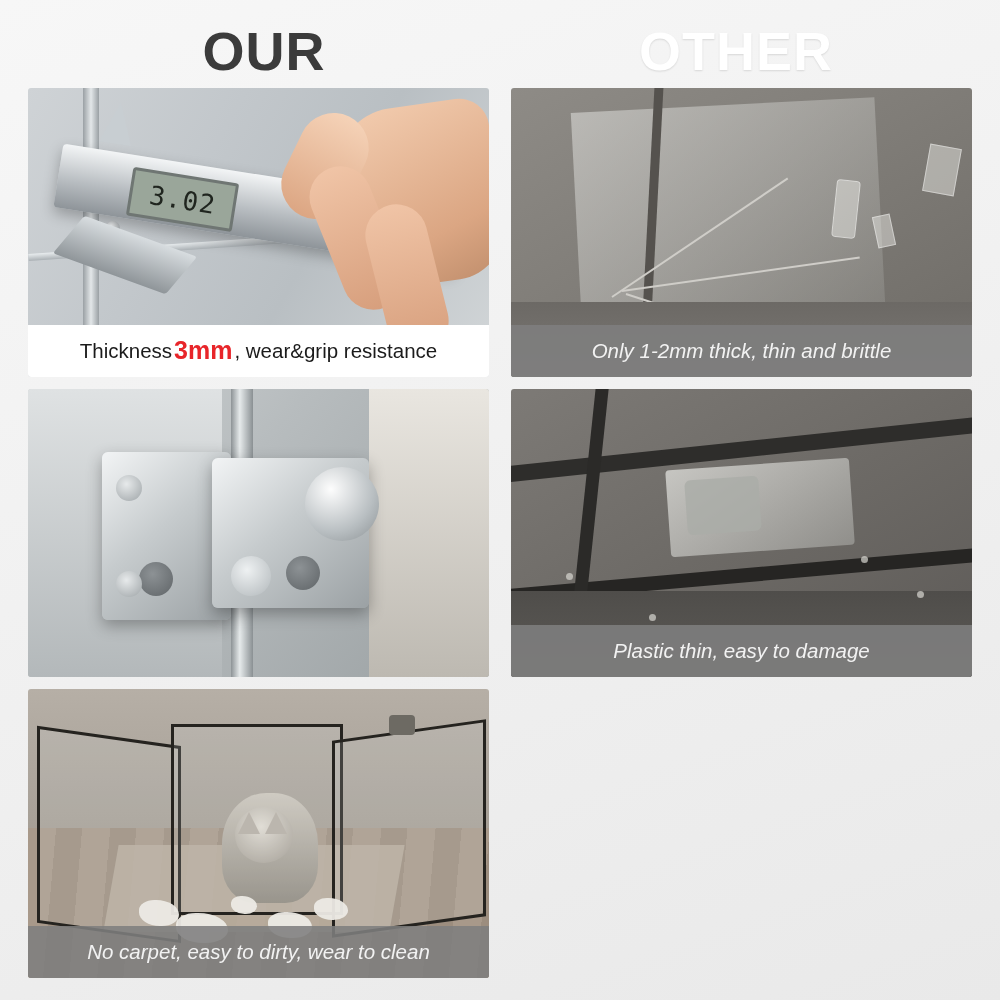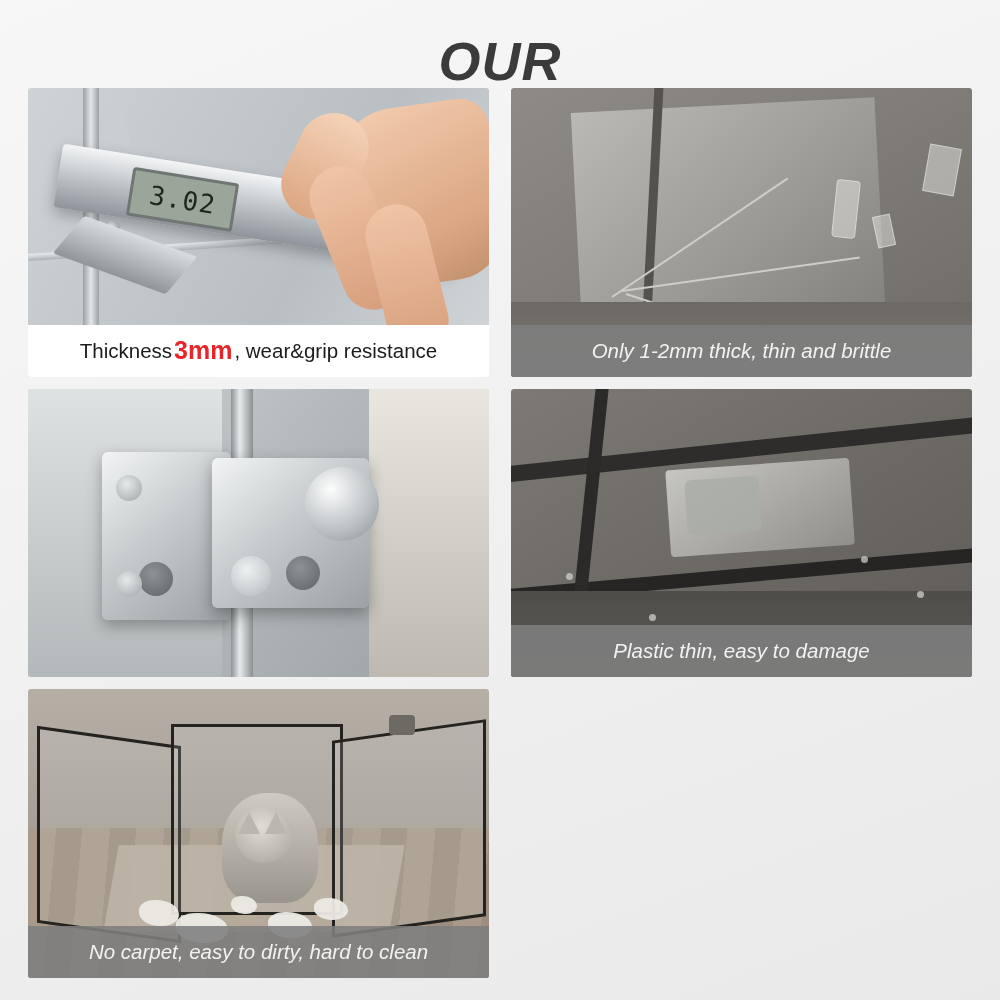--- a/index.html
+++ b/index.html
@@ -19,22 +19,21 @@
     height: 1000px;
     background: linear-gradient(160deg, #f7f7f7 0%, #efefef 60%, #e9e9e9 100%);
     box-sizing: border-box;
     padding: 14px 28px 22px 28px;
     display: flex;
     flex-direction: column;
   }
   .headers {
     display: flex;
     height: 74px;
-    align-items: flex-end;
-    font-style: italic;
+    align-items: center;
   }
   .col-head {
     flex: 1;
     text-align: center;
     font-size: 54px;
     font-weight: bold;
     letter-spacing: 1px;
     line-height: 1;
   }
   .col-head.our {
@@ -574,20 +573,21 @@
     opacity: .95;
   }
 </style>
 </head>
 <body>
 
 <div class="page">
 
   <div class="headers">
     <div class="col-head our">OUR</div>
+    <div class="col-head other">OTHER</div>
   </div>
 
   <div class="grid">
 
     <div class="cell our">
       <div class="photo p1">
         <div class="panel-edge"></div>
         <div class="post"></div>
         <div class="screw"></div>
         <div class="jaw-top"></div>
@@ -666,17 +666,17 @@
         <div class="panel pa"></div>
         <div class="panel pb"></div>
         <div class="panel pc"></div>
         <div class="latch"></div>
         <div class="trash" style="left:24%;bottom:18%;width:40px;height:26px"></div>
         <div class="trash" style="left:32%;bottom:12%;width:52px;height:30px"></div>
         <div class="trash" style="left:52%;bottom:14%;width:44px;height:26px"></div>
         <div class="trash" style="left:62%;bottom:20%;width:34px;height:22px"></div>
         <div class="trash" style="left:44%;bottom:22%;width:26px;height:18px"></div>
       </div>
-      <div class="caption">No carpet, easy to dirty, hard to clean</div>
+      <div class="caption">No carpet, easy to dirty, wear to clean</div>
     </div>
 
   </div>
 </div>
 
 </body></html>

